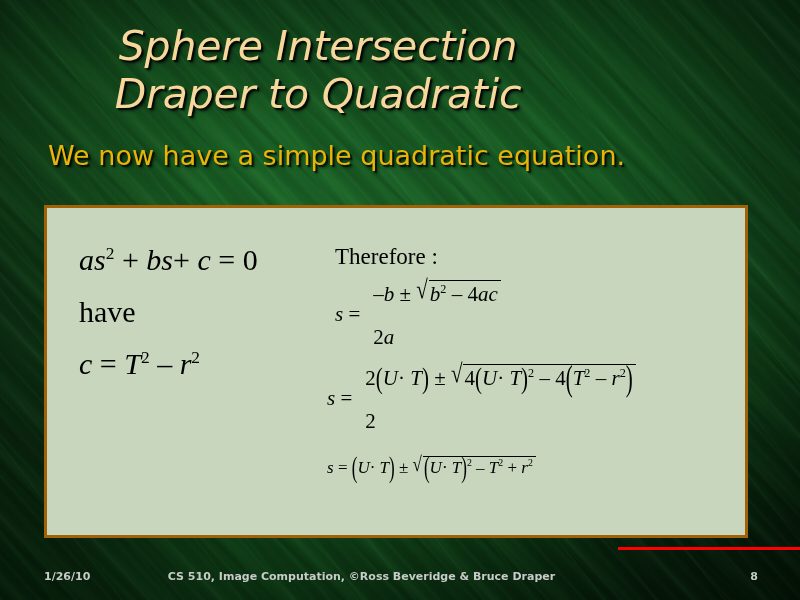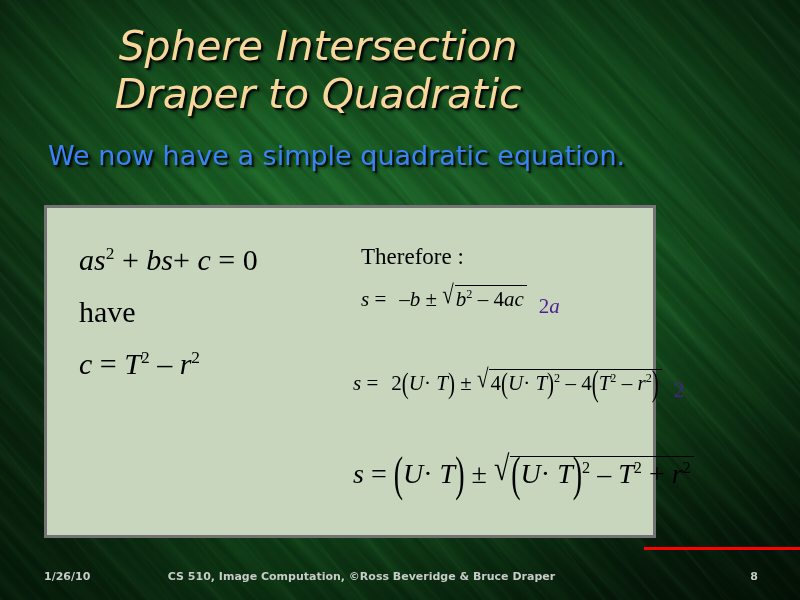--- a/index.html
+++ b/index.html
@@ -104,35 +104,35 @@
 
   
   #subtitle {
     position: absolute;
     left: 48px;
     top: 139px;
     z-index: 5;
     font-family: "DejaVu Sans", sans-serif;
     font-size: 27px;
     line-height: 34px;
-    color: #3b82f6;
+    color: #eab308;
     text-shadow: 2px 2px 1px rgba(0,0,0,0.7), 3px 3px 3px rgba(0,0,0,0.45);
     white-space: nowrap;
   }
 
   
   #content-box {
     position: absolute;
     left: 44px;
     top: 205px;
-    width: 612px;
+    width: 704px;
     height: 333px;
     box-sizing: border-box;
     background: #C7D6BD;
-    border: 3px solid #737373;
+    border: 3px solid #a16207;
     z-index: 4;
   }
 
   
   .math {
     font-family: "Liberation Serif", "DejaVu Serif", serif;
     color: #000;
     white-space: nowrap;
   }
   .it { font-style: italic; }
@@ -168,21 +168,20 @@
     height: 52px;
     line-height: 52px;
   }
 
   
   #right-col {
     position: absolute;
     left: 288px;
     top: 36px;
     z-index: 2;
-    margin-left: 26px;
   }
   #therefore {
     font-family: "Liberation Serif", "DejaVu Serif", serif;
     font-size: 23px;
     color: #000;
     white-space: nowrap;
   }
 
   
   .frac-row {
@@ -192,37 +191,37 @@
   }
   .lhs {
     font-family: "Liberation Serif", "DejaVu Serif", serif;
     font-size: 21px;
     color: #000;
     padding-right: 7px;
     white-space: nowrap;
   }
   .frac {
     display: inline-flex;
-    flex-direction: row;
-    align-items: center;
+    flex-direction: column;
+    align-items: flex-start;
     text-align: center;
   }
   .frac .num {
     font-family: "Liberation Serif", "DejaVu Serif", serif;
     color: #000;
     padding: 0 6px 2px 6px;
     white-space: nowrap;
   }
   .frac .bar {
     height: 1.5px;
     background: #000;
   }
   .frac .den {
     font-family: "Liberation Serif", "DejaVu Serif", serif;
-    color: #4c1d95;
+    color: #000000;
     padding: 14px 6px 0 6px;
     white-space: nowrap;
   }
 
   
   .rad {
     display: inline-block;
     position: relative;
     white-space: nowrap;
   }
@@ -241,21 +240,21 @@
   }
 
   
   .formula { position: absolute; }
   #f1 { left: 0px;  top: 36px; }
   #f2 { left: -8px; top: 120px; }
   #f3 { left: -8px; top: 212px; }
 
   #f1 .num, #f1 .den { font-size: 21px; }
   #f2 .num, #f2 .den { font-size: 21px; }
-  #f3-expr { font-family: "Liberation Serif", "DejaVu Serif", serif; font-size: 28px; color:#000; white-space: nowrap; text-align: center;}
+  #f3-expr { font-family: "Liberation Serif", "DejaVu Serif", serif; font-size: 17px; color:#000; white-space: nowrap; text-align: center;}
 
   
   #red-underline {
     position: absolute;
     left: 283px;
     top: 303px;
     width: 373px;
     height: 3px;
     background: #FF0000;
     z-index: 3;

